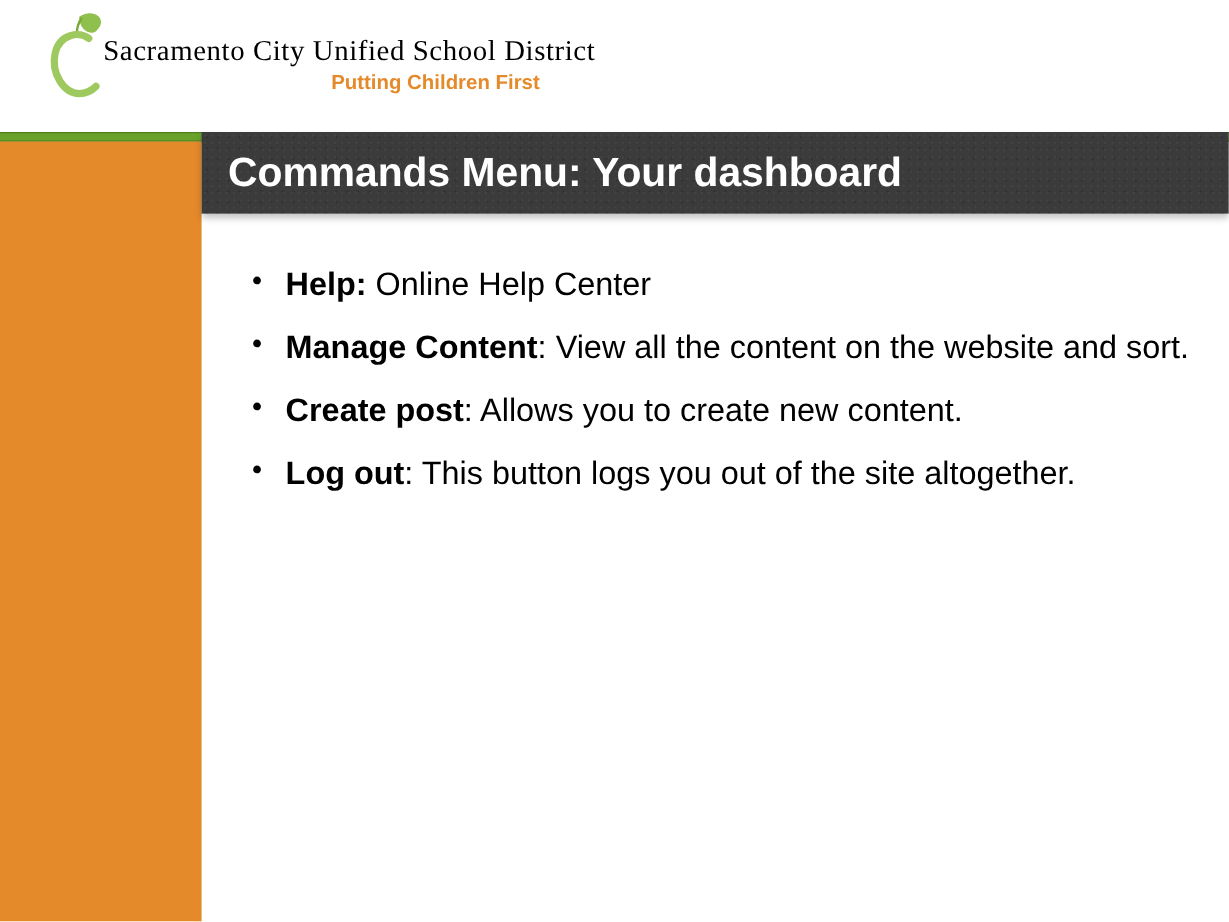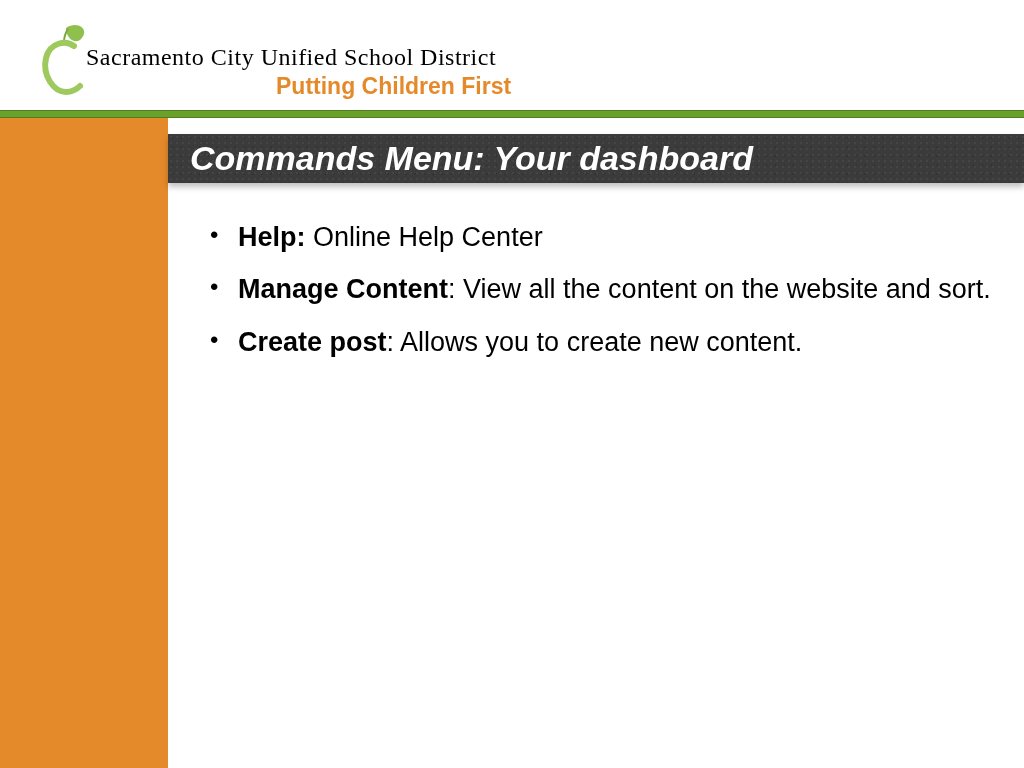--- a/index.html
+++ b/index.html
@@ -1,43 +1,42 @@
 <!DOCTYPE html>
 <html><head>
 <meta charset="utf-8">
 <style>
   * { margin: 0; padding: 0; box-sizing: border-box; }
   html, body { width: 1024px; height: 768px; overflow: hidden; font-family: Verdana, Geneva, sans-serif; background: #fff; }
   .page { width: 1024px; height: 768px; position: relative; background: #fff; }
 
   
-  .header { position: relative; height: 110px; padding-left: 36px; padding-top: 24px; }
+  .header { position: relative; height: 110px; padding-left: 36px; padding-top: 10px; }
   .logo-wrap { display: flex; align-items: flex-start; }
   .apple { width: 56px; height: 72px; position: relative; flex-shrink: 0; }
   .logo-text-wrap { display: flex; flex-direction: column; margin-left: -6px; margin-top: 20px; }
   .org-name { font-family: Georgia, "Times New Roman", serif; font-size: 24px; color: #000; letter-spacing: .5px; }
-  .tagline   { font-family: Verdana, sans-serif; font-weight: 700; font-size: 23px; color: #E58A2B; margin-left: 190px; margin-top: 2px; }
+  .tagline   { font-family: Verdana, sans-serif; font-weight: 700; font-size: 17px; color: #E58A2B; margin-left: 190px; margin-top: 2px; }
 
   
   .green-bar { position: absolute; left: 0; right: 0; top: 110px; height: 8px; background: #6aa12b; border-top: 1px solid #4f7e1e; border-bottom: 1px solid #4f7e1e; }
 
   
   .sidebar { position: absolute; left: 0; top: 118px; bottom: 0; width: 168px; background: #E58A2B; }
 
   
   .title-bar {
-    position: absolute; left: 168px; right: 0; top: 134px; height: 49px;
+    position: absolute; left: 168px; right: 0; top: 110px; height: 68px;
     background: #3b3b3b;
     background-image: radial-gradient(rgba(255,255,255,.05) 1px, transparent 1px),
                       radial-gradient(rgba(0,0,0,.15) 1px, transparent 1px);
     background-size: 6px 6px, 9px 9px;
     color: #fff; font-weight: 700; font-size: 34px;
     display: flex; align-items: center; padding-left: 22px;
     box-shadow: 0 4px 6px rgba(0,0,0,.25);
-    font-style: italic;
   }
 
   
   .content { position: absolute; left: 168px; right: 0; top: 186px; bottom: 0; padding: 32px 26px 20px 32px; border-radius: 32px; }
   .content ul { list-style: none; }
   .content li { position: relative; padding-left: 38px; font-size: 27px; line-height: 1.42; color: #000; margin-bottom: 14px; }
   .content li::before { content: "•"; position: absolute; left: 10px; top: 0; font-size: 24px; color: #000; }
   .content li .term { font-weight: 700; }
 </style>
 </head>
@@ -76,16 +75,19 @@
     <ul>
       <li>
         <span class="term">Help:</span><span> </span><span>Online Help Center</span>
       </li>
       <li>
         <span class="term">Manage Content</span><span>: </span><span>View all the content on the website and sort.</span>
       </li>
       <li>
         <span class="term">Create post</span><span>: </span><span>Allows you to create new content.</span>
       </li>
+      <li>
+        <span class="term">Log out</span><span>: </span><span>This button logs you out of the site altogether.</span>
+      </li>
     </ul>
   </div>
 
 </div>
 
 </body></html>

